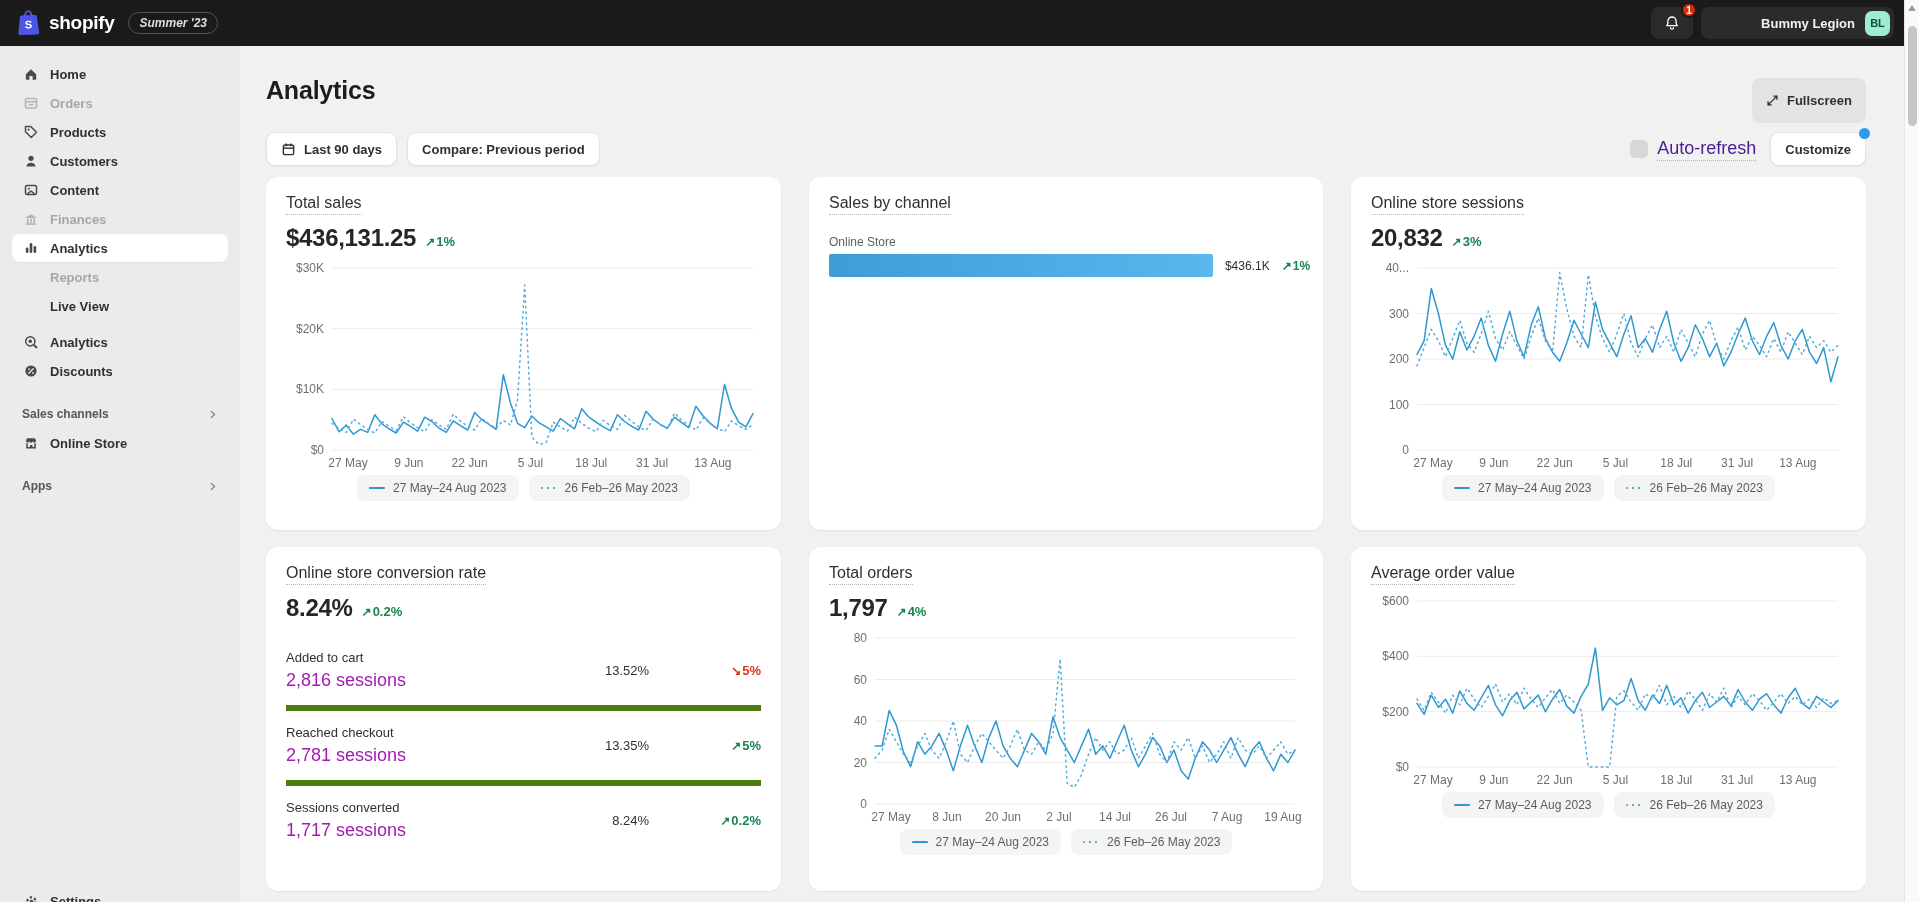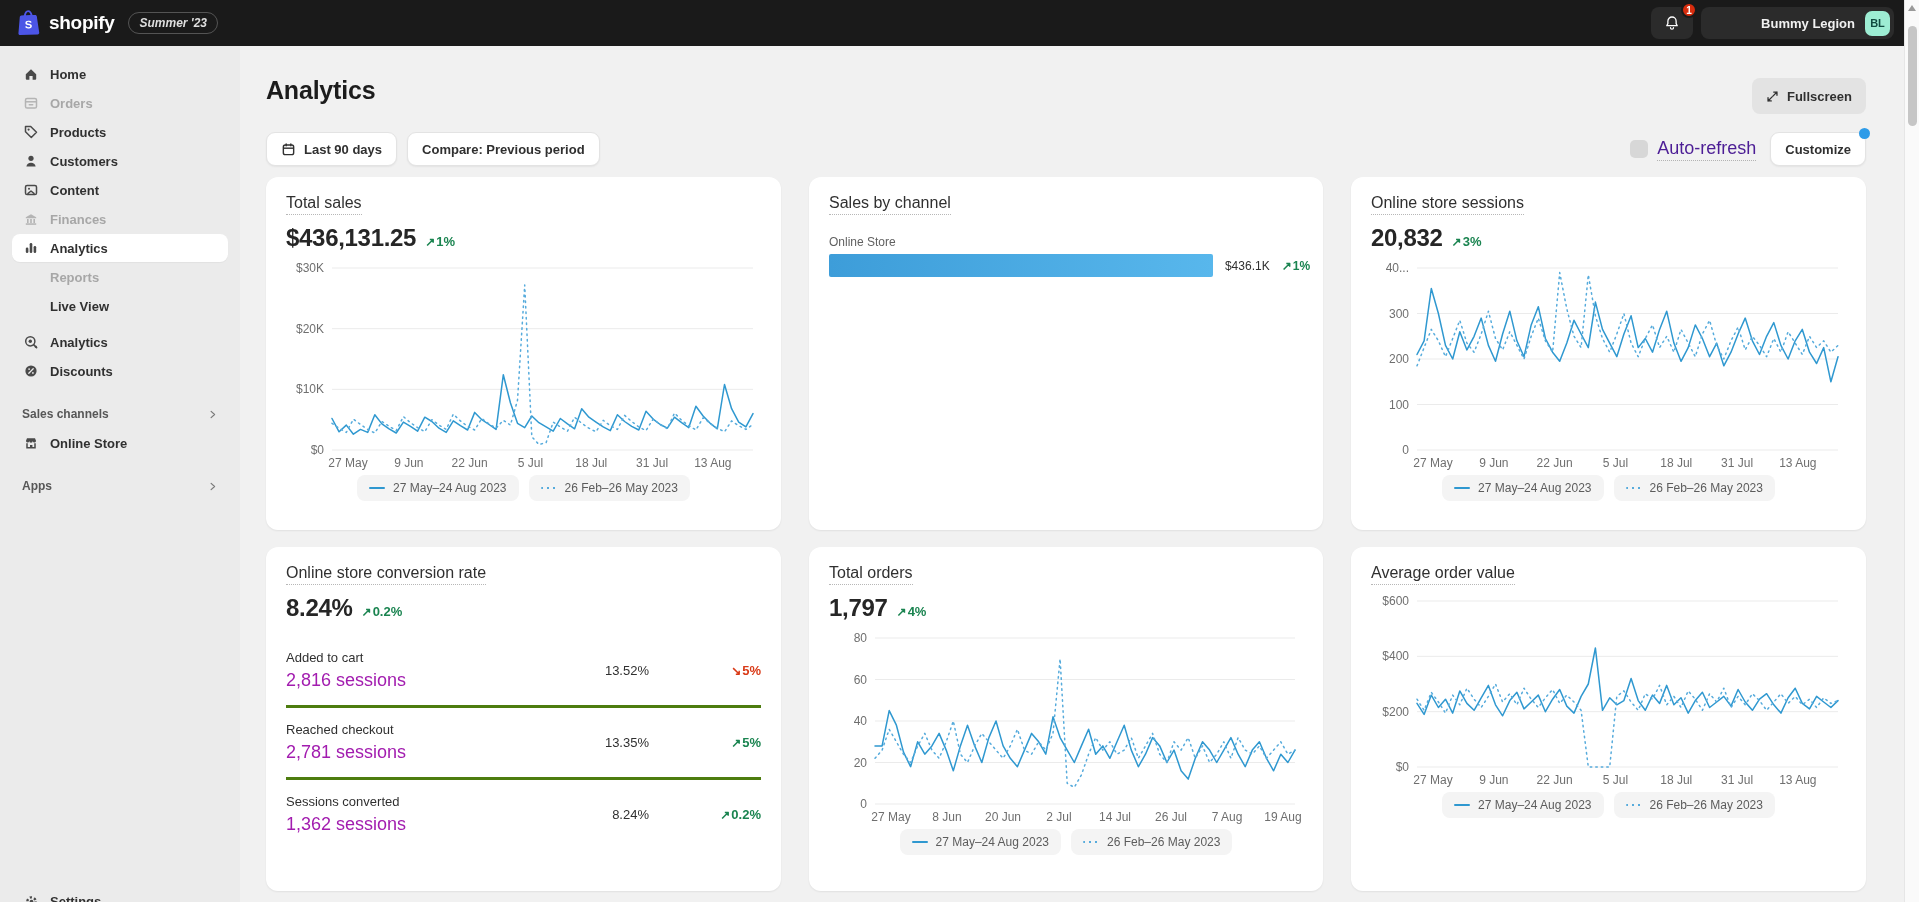--- a/index.html
+++ b/index.html
@@ -52,21 +52,21 @@
   .section-head{display:flex;align-items:center;justify-content:space-between;
     margin:22px 22px 8px 22px;font-size:12px;font-weight:700;color:#575757;cursor:pointer;}
   .section-head .chev{color:#7a7a7a;}
   .settings-row{position:absolute;bottom:-13px;left:12px;right:12px;height:28px;border-radius:8px;
     display:flex;align-items:center;gap:10px;padding:0 10px;font-size:13px;font-weight:700;color:#303030;cursor:pointer;}
   .settings-row .ni{width:18px;height:18px;display:flex;align-items:center;justify-content:center;color:#4a4a4a;}
 
   
   .content{position:absolute;top:46px;left:240px;width:1664px;height:856px;}
   .page-title{margin:30px 0 0 26px;font-size:25px;font-weight:700;color:#1c1c1c;letter-spacing:-0.2px;}
-  .fullscreen-btn{position:absolute;top:32px;right:38px;height:36px;background:#e3e3e3;border:none;
+  .fullscreen-btn{position:absolute;top:32px;right:38px;height:45px;background:#e3e3e3;border:none;
     border-radius:8px;display:flex;align-items:center;gap:8px;padding:0 14px;font-size:13px;
     font-weight:600;color:#303030;cursor:pointer;font-family:inherit;}
   .filters{position:absolute;top:86px;left:26px;right:38px;display:flex;align-items:center;}
   .pill-btn{height:34px;background:#fff;border:1px solid #e3e3e3;border-radius:9px;display:flex;
     align-items:center;gap:8px;padding:0 14px;font-size:13px;font-weight:600;color:#303030;cursor:pointer;
     box-shadow:0 1px 2px rgba(0,0,0,0.06);font-family:inherit;margin-right:10px;}
   .filters-right{margin-left:auto;display:flex;align-items:center;gap:14px;}
   .auto-refresh{display:flex;align-items:center;gap:9px;cursor:pointer;}
   .checkbox{width:18px;height:18px;border-radius:5px;background:#d7d7d7;}
   .auto-refresh-label{font-size:18px;color:#4c1d95;border-bottom:1.5px dotted #b3b3b3;padding-bottom:1px;}
@@ -97,21 +97,21 @@
   
   .channel-label{font-size:12px;color:#616161;margin:20px 0 5px;}
   .bar-row{display:flex;align-items:center;gap:12px;}
   .hbar{height:23px;border-radius:2px;background:linear-gradient(90deg,#3d9dd9,#58b7ec);flex:none;}
   .bar-val{font-size:12px;color:#303030;}
   .bar-chg{font-size:12px;font-weight:700;}
 
   
   .conv-rows{margin-top:14px;}
   .conv-row{display:flex;align-items:center;padding:14px 0;}
-  .conv-row:not(:last-child){border-bottom:3px solid #4d7c0f;}
+  .conv-row:not(:last-child){border-bottom:6px solid #4d7c0f;}
   .conv-info{flex:1;}
   .conv-name{font-size:13px;color:#303030;margin-bottom:5px;}
   .conv-sess{font-size:18px;color:#a21caf;}
   .conv-rate{width:110px;text-align:right;font-size:13px;color:#303030;}
   .conv-chg{width:112px;text-align:right;font-size:13px;font-weight:700;}
 </style>
 </head>
 <body>
 
 <div class="topbar">
@@ -432,21 +432,21 @@
           <div class="conv-info">
             <div class="conv-name">Reached checkout</div>
             <div class="conv-sess">2,781 sessions</div>
           </div>
           <div class="conv-rate">13.35%</div>
           <div class="conv-chg chg up"><span class="arr">↗</span><span>5%</span></div>
         </div>
         <div class="conv-row">
           <div class="conv-info">
             <div class="conv-name">Sessions converted</div>
-            <div class="conv-sess">1,362 sessions</div>
+            <div class="conv-sess">1,717 sessions</div>
           </div>
           <div class="conv-rate">8.24%</div>
           <div class="conv-chg chg up"><span class="arr">↗</span><span>0.2%</span></div>
         </div>
       </div>
     </section>
 
     <section class="card">
       <span class="card-title">Total orders</span>
       <div class="value-row">

